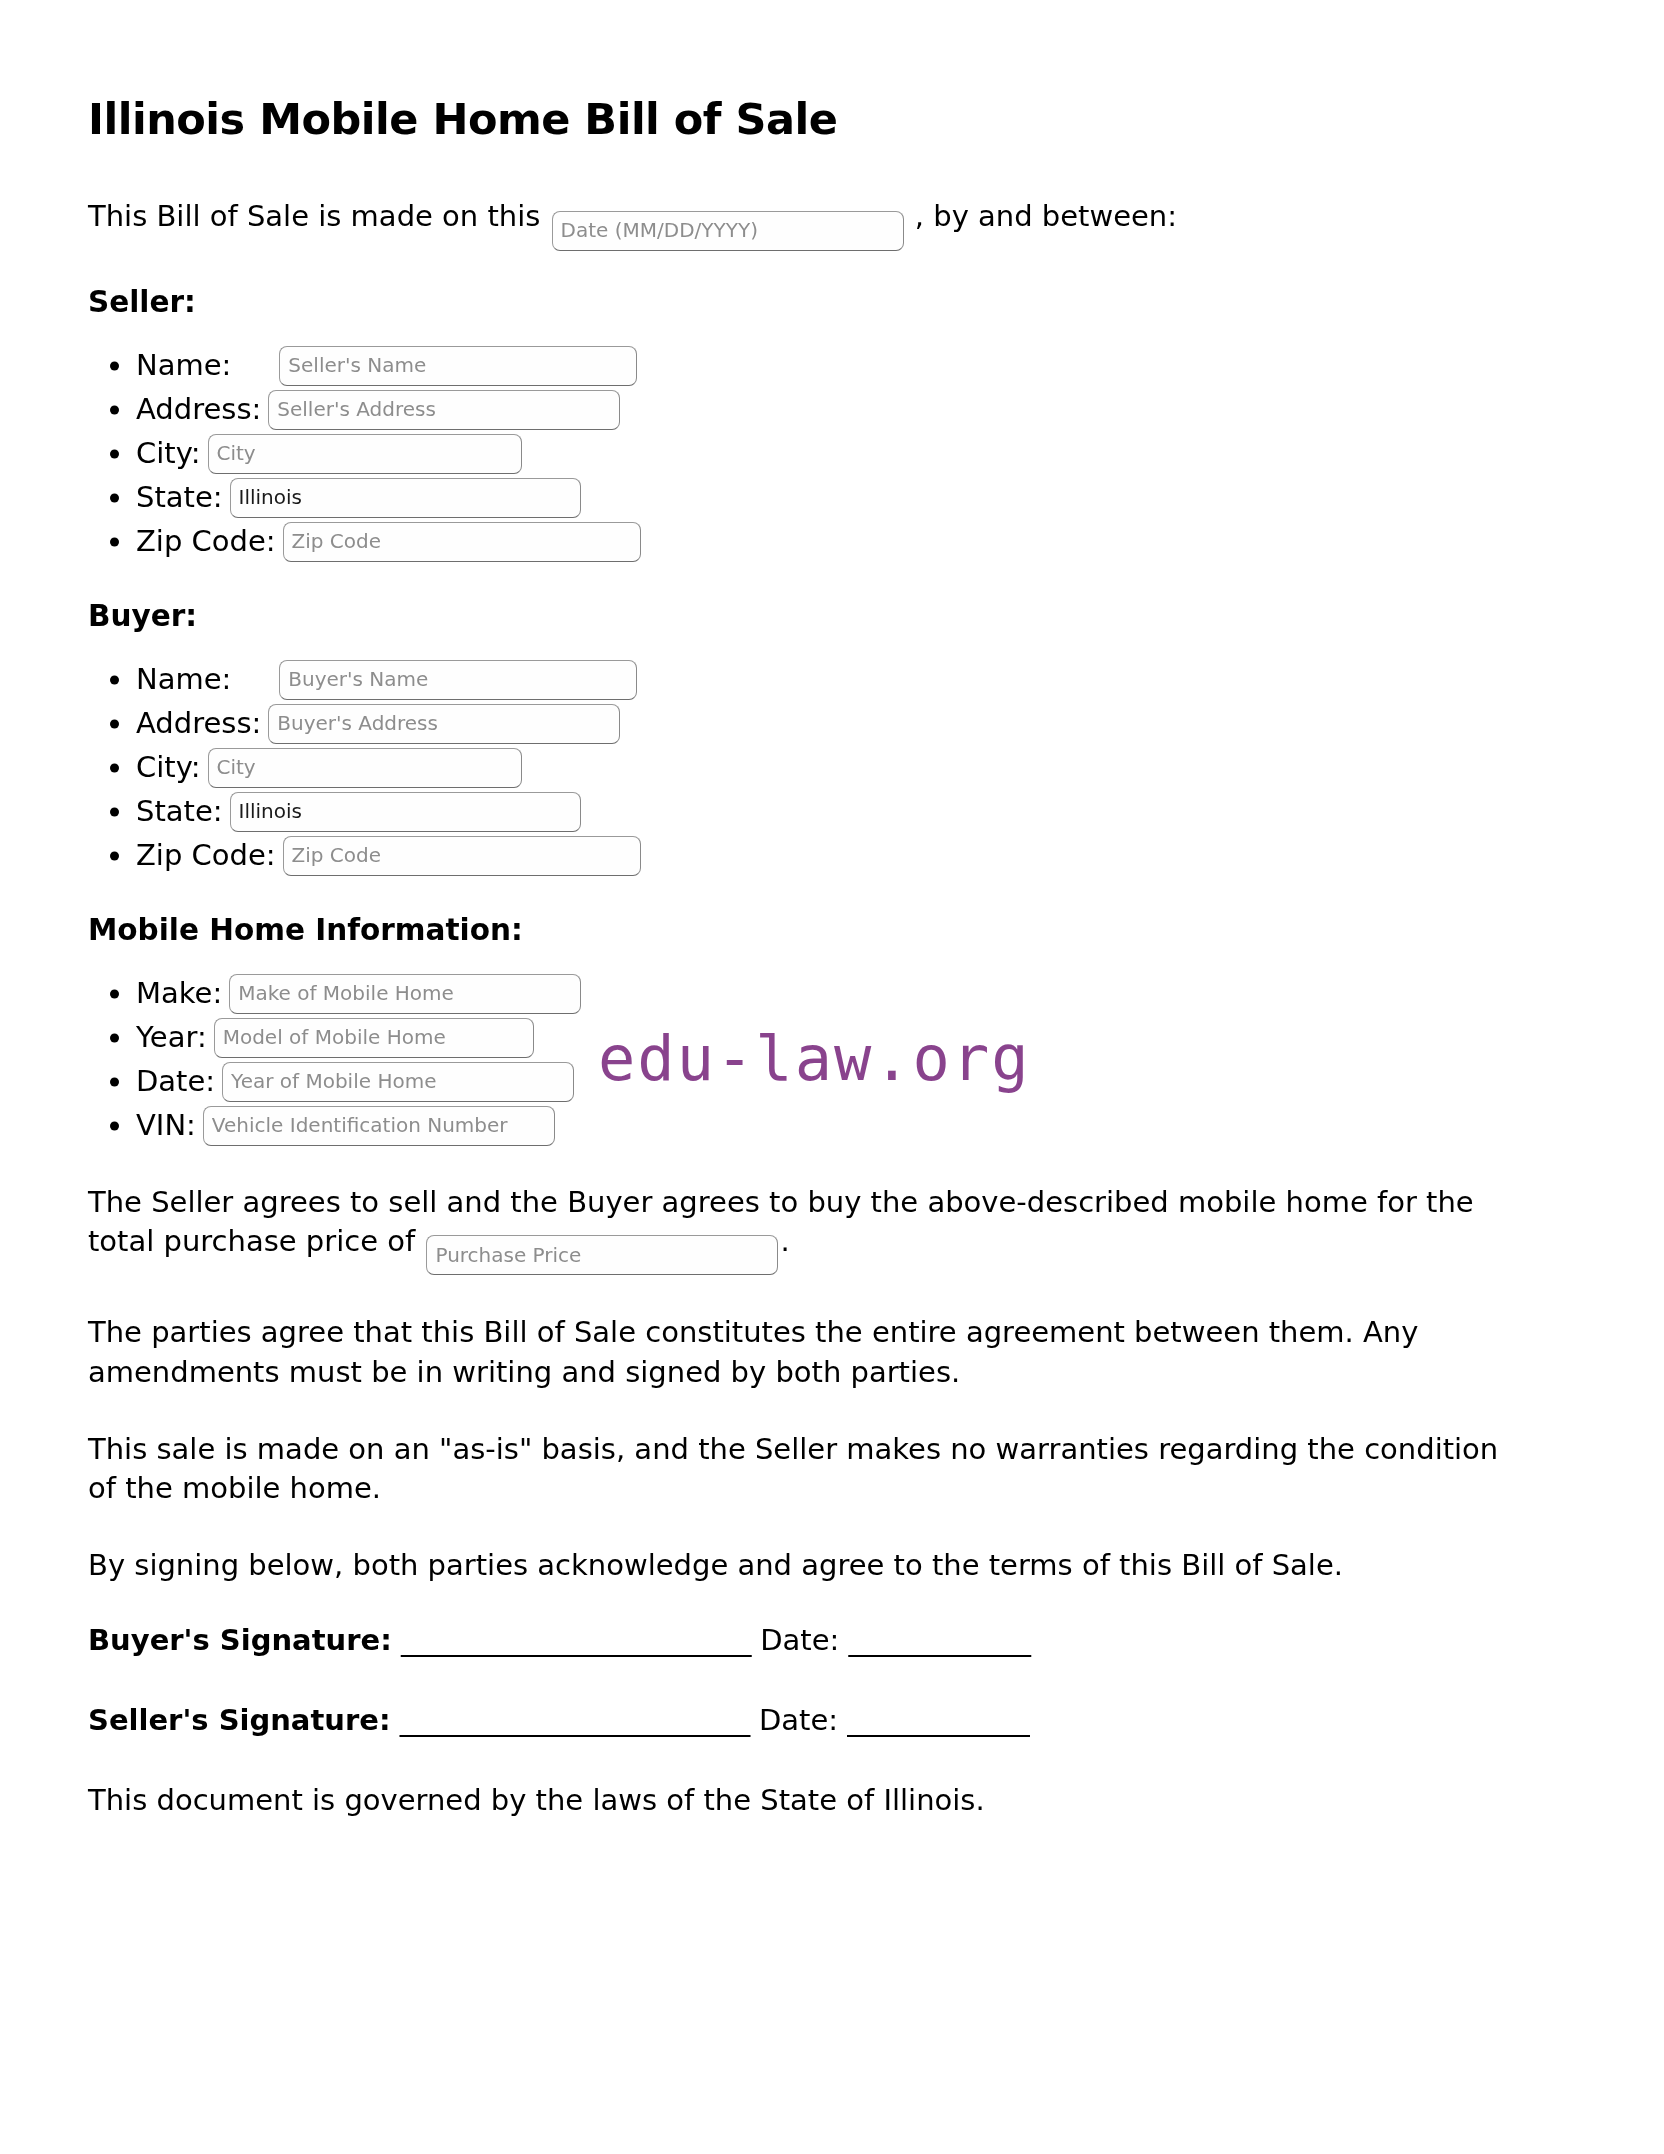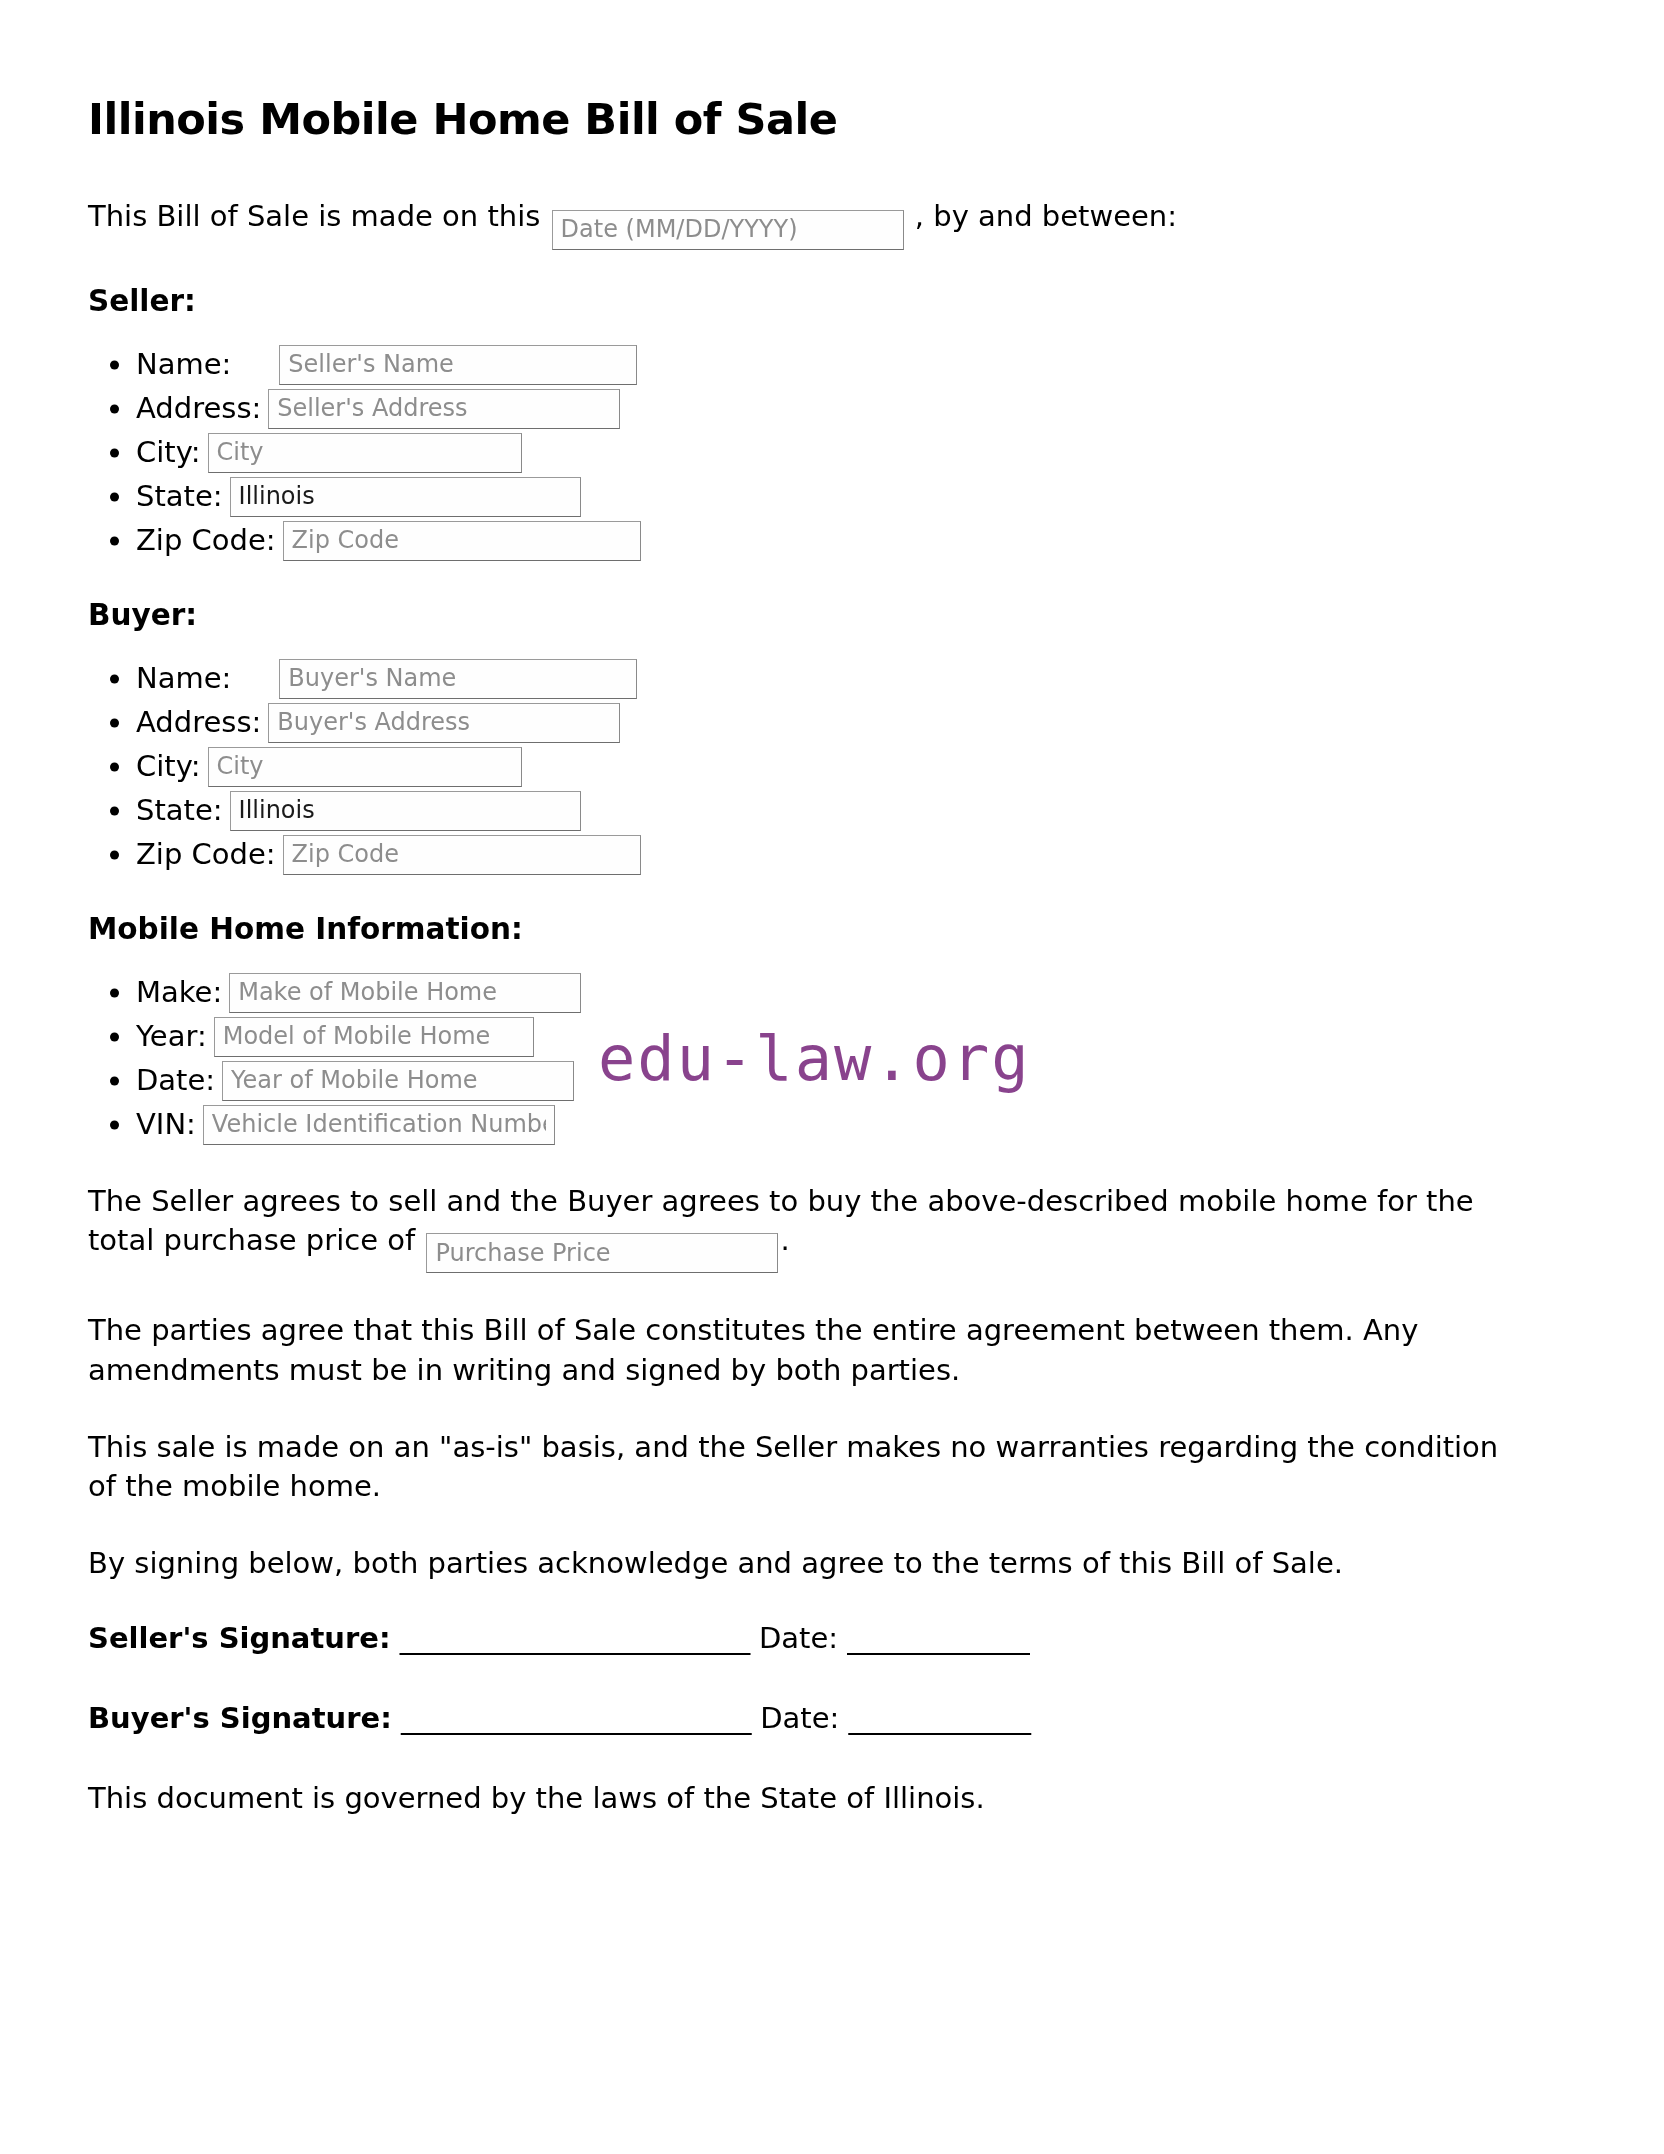--- a/index.html
+++ b/index.html
@@ -92,27 +92,27 @@
     background: #000;
   }
   .field-label {
     white-space: nowrap;
     margin-right: 7px;
   }
 
   
   .tf {
     font-family: "DejaVu Sans", sans-serif;
-    font-size: 24px;
+    font-size: 20px;
     color: #1a1a1a;
     background: #fefefe;
     border: 1px solid #9a9a9a;
     border-bottom-color: #6e6e6e;
     border-right-color: #8a8a8a;
-    border-radius: 0;
+    border-radius: 8px;
     padding: 5px 8px 6px 8px;
     box-sizing: border-box;
     height: 40px;
     line-height: 26px;
     outline: none;
     position: relative;
     z-index: 2;
   }
   .tf::placeholder { color: #8d8d8d; opacity: 1; }
   .tf::-moz-placeholder { color: #8d8d8d; opacity: 1; }
@@ -242,28 +242,28 @@
     <input class="tf inline-tf w-price" type="text" placeholder="Purchase Price" style=""><span>.</span>
   </p>
 
   <p class="para">The parties agree that this Bill of Sale constitutes the entire agreement between them. Any amendments must be in writing and signed by both parties.</p>
 
   <p class="para">This sale is made on an "as-is" basis, and the Seller makes no warranties regarding the condition of the mobile home.</p>
 
   <p class="para">By signing below, both parties acknowledge and agree to the terms of this Bill of Sale.</p>
 
   <div class="sig-row">
+    <span class="sig-label">Buyer's Signature:</span>
+    <span class="rule">_________________________</span>
+    <span class="date-label">Date:</span>
+    <span class="rule">_____________</span>
+  </div>
+
+  <div class="sig-row">
     <span class="sig-label">Seller's Signature:</span>
     <span class="rule">_________________________</span>
     <span class="date-label">Date:</span>
     <span class="rule">_____________</span>
   </div>
 
-  <div class="sig-row">
-    <span class="sig-label">Buyer's Signature:</span>
-    <span class="rule">_________________________</span>
-    <span class="date-label">Date:</span>
-    <span class="rule">_____________</span>
-  </div>
-
   <p class="closing">This document is governed by the laws of the State of Illinois.</p>
 
 </div>
 
 </body></html>

